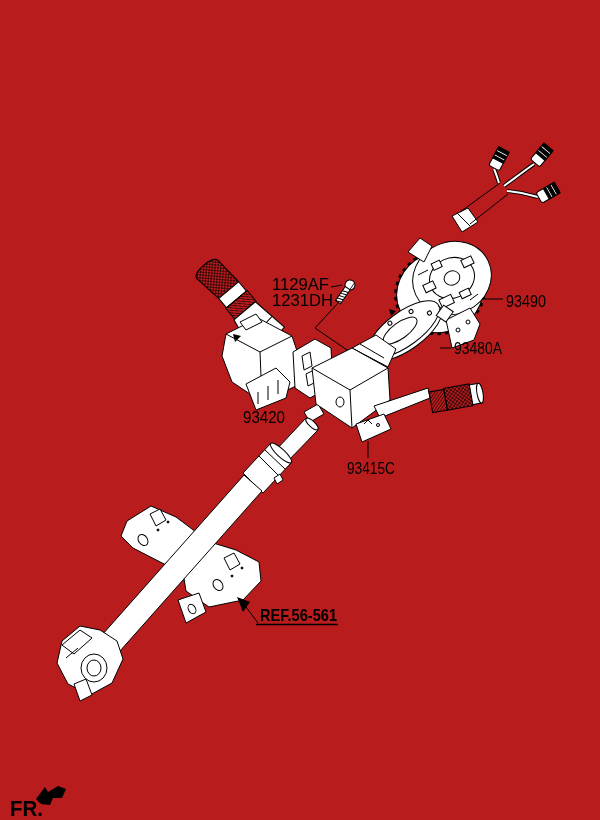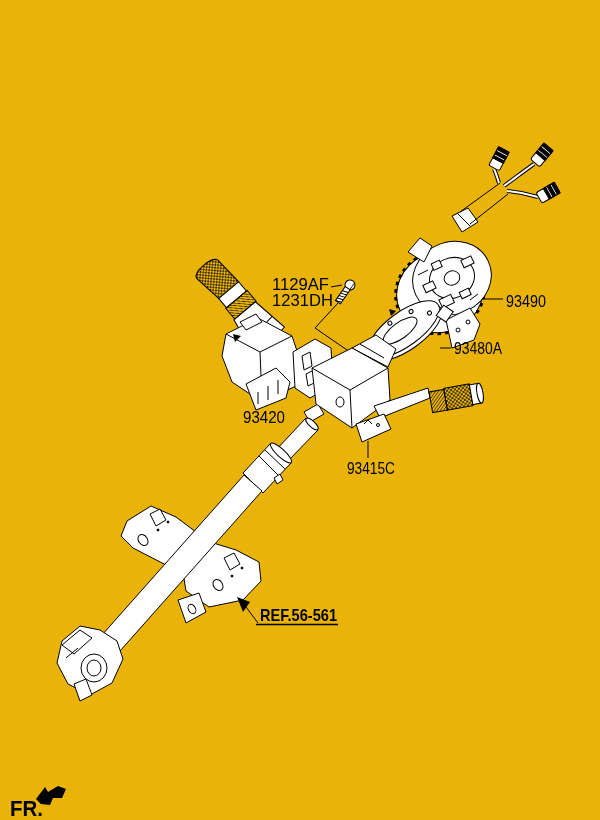--- a/index.html
+++ b/index.html
@@ -1,16 +1,16 @@
 <!DOCTYPE html>
 <html><head>
 <meta charset="utf-8">
 <style>
   html,body{margin:0;padding:0;background:#ffffff;}
-  .stage{position:relative;width:600px;height:820px;background:#eab308;overflow:hidden;
+  .stage{position:relative;width:600px;height:820px;background:#b91c1c;overflow:hidden;
          font-family:"Liberation Sans", sans-serif;}
   svg{position:absolute;left:0;top:0;}
   svg text{font-family:"Liberation Sans", sans-serif;fill:#000;}
   .lbl{font-size:17px;}
   .lbl-bold{font-size:17px;font-weight:bold;}
   .lbl-fr{font-size:22px;font-weight:bold;}
 </style>
 </head>
 <body>
 

